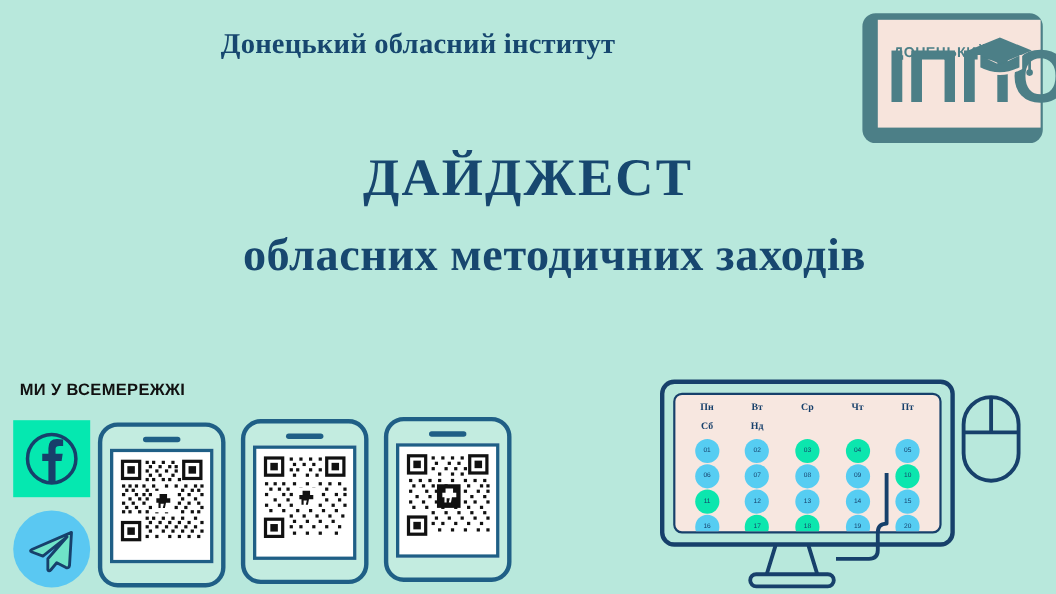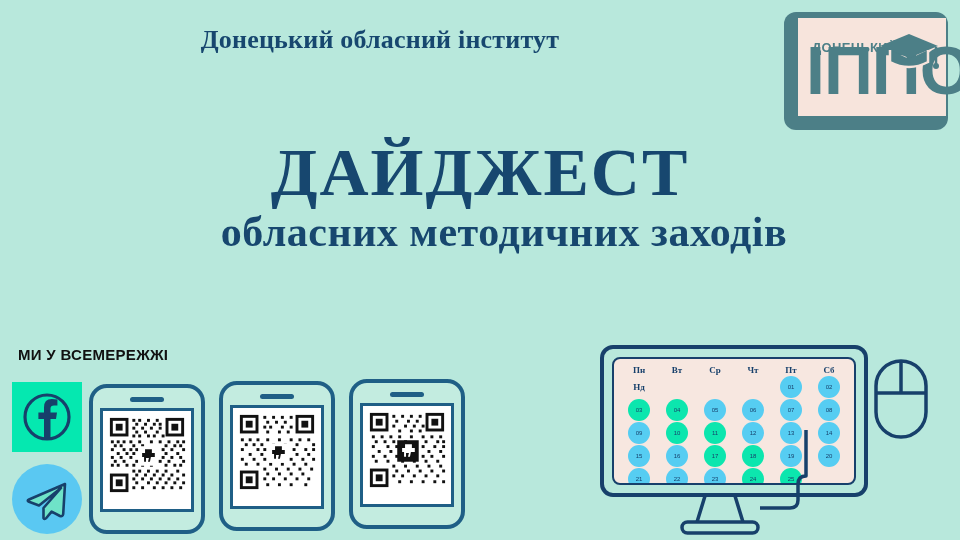--- a/index.html
+++ b/index.html
@@ -54,21 +54,21 @@
   }
   .logo-cap { position:absolute; right:6px; top:12px; width:62px; height:46px; }
 
   
   .digest {
     position:absolute; left:0; top:138px; width:960px;
     text-align:center;
     color:#17476f;
     font-family:"Liberation Serif", serif;
     font-weight:bold;
-    font-size:68px;
+    font-size:48px;
     letter-spacing:2px;
     line-height:1;
   }
   .subtitle {
     position:absolute; left:0; top:208px; width:960px;
     text-align:center;
     color:#17476f;
     font-family:"Liberation Serif", serif;
     font-weight:bold;
     font-size:42px;
@@ -148,21 +148,21 @@
   .screen-area {
     position:absolute; left:8px; top:8px; right:8px; bottom:8px;
     border:2px solid #17406b;
     border-radius:8px;
     background:#f7e7e0;
     overflow:hidden;
   }
   .cal-grid {
     position:absolute; left:6px; top:6px; right:6px; bottom:4px;
     display:grid;
-    grid-template-columns:repeat(6,1fr);
+    grid-template-columns:repeat(5,1fr);
     grid-auto-rows:1fr;
     row-gap:1px;
     align-items:center;
     justify-items:center;
   }
   .cal-head {
     font-family:"Liberation Serif", serif;
     font-weight:bold;
     font-size:9px;
     color:#17406b;

